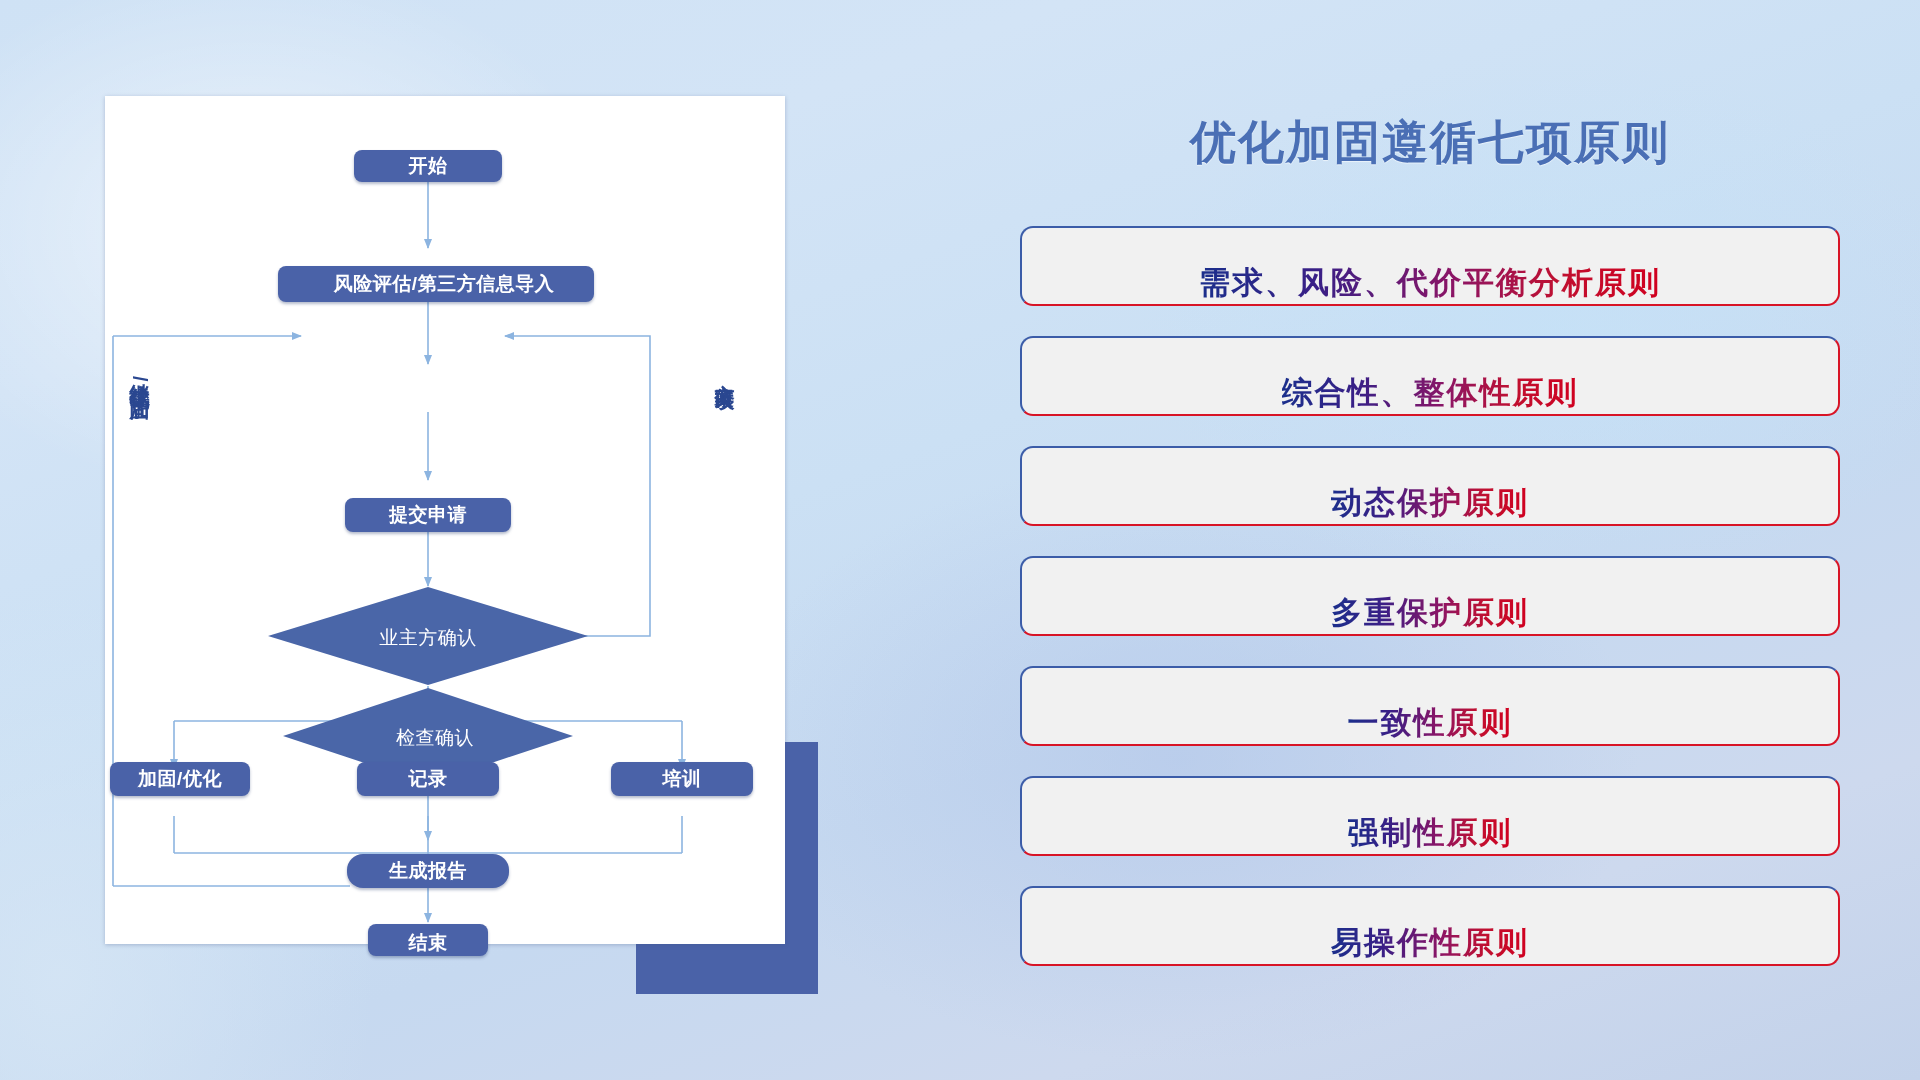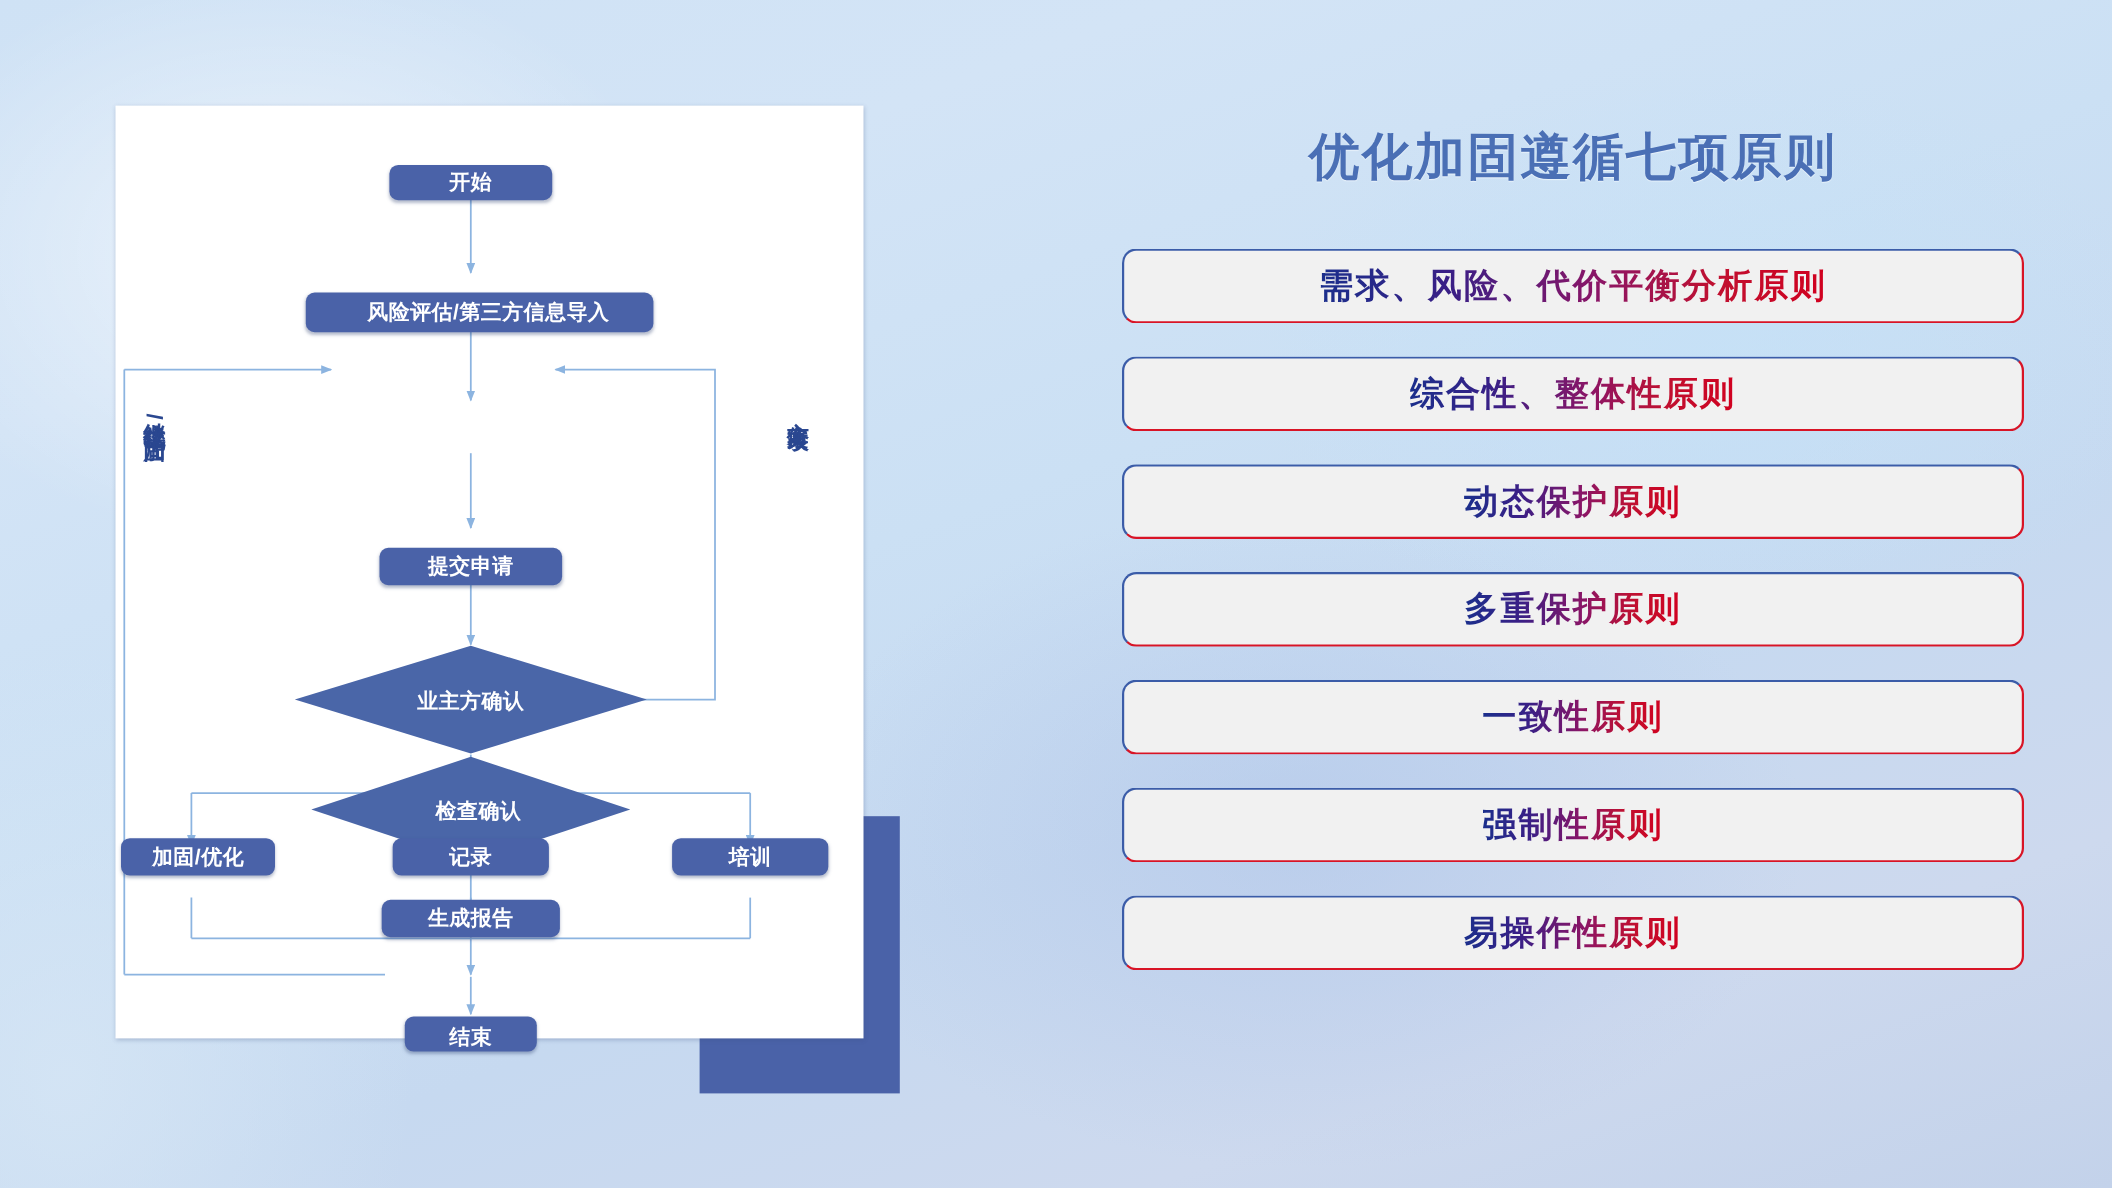--- a/index.html
+++ b/index.html
@@ -41,46 +41,46 @@
   .vlabel{
     position:absolute;
     writing-mode:vertical-rl;
     color:#2a4790;
     font-size:20px;font-weight:bold;
     letter-spacing:2px;
     line-height:1.05;
   }
   .dlabel{
     position:absolute;
-    color:#ffffff;font-size:19px;font-weight:bold;
+    color:#ffffff;font-size:19px;font-weight:normal;
     white-space:nowrap;letter-spacing:.5px;
     pointer-events:none;
   }
 
   
   #right-panel{position:absolute;left:1020px;top:96px;width:820px;height:920px;}
   #panel-title{
     position:absolute;left:0;top:16px;width:820px;
     text-align:center;
     font-size:46px;font-weight:bold;
     color:#4a6fb5;
     letter-spacing:2px;
     text-shadow:0 1px 1px rgba(255,255,255,.6);
   }
   #card-list{position:absolute;left:0;top:130px;width:820px;}
   .p-card{
     position:relative;
-    height:68px;margin-bottom:30px;
+    height:80px;margin-bottom:30px;
     background:#f1f1f1;
     border-radius:13px;
     border-top:2.5px solid #3b5ca8;
     border-left:2.5px solid #3b5ca8;
     border-right:2.5px solid #d81426;
     border-bottom:2.5px solid #d81426;
-    display:flex;align-items:center;justify-content:center;
+    display:flex;align-items:flex-end;justify-content:center;
     box-sizing:border-box;
   }
   .p-card-label{
     font-size:31px;font-weight:bold;
     letter-spacing:2px;
     background:linear-gradient(90deg,#1b2f8c 0%,#3a1f86 26%,#8b1566 55%,#c01030 78%,#d1001f 100%);
     -webkit-background-clip:text;background-clip:text;
     -webkit-text-fill-color:transparent;color:transparent;
     white-space:nowrap;
   }
@@ -186,21 +186,21 @@
   <div class="node" style="left:252px;top:666px;width:142px;height:34px;">
     <span>记录</span>
   </div>
 
   <div class="node" style="left:506px;top:666px;width:142px;height:34px;">
     <span>培训</span>
   </div>
 
   <div class="dlabel" style="left:270px;top:629px;width:120px;text-align:center;">检查确认</div>
 
-  <div class="node" style="left:242px;top:722px;width:162px;height:34px;">
+  <div class="node" style="left:242px;top:758px;width:162px;height:34px;border-radius:16px;">
     <span>生成报告</span>
   </div>
 
   <div class="node" style="left:263px;top:828px;width:120px;height:32px;align-items:flex-end;">
     <span>结束</span>
   </div>
 
   <div class="vlabel" style="left:24px;top:272px;">继续优化/加固</div>
 
   <div class="vlabel" style="left:609px;top:272px;">方案修改</div>

